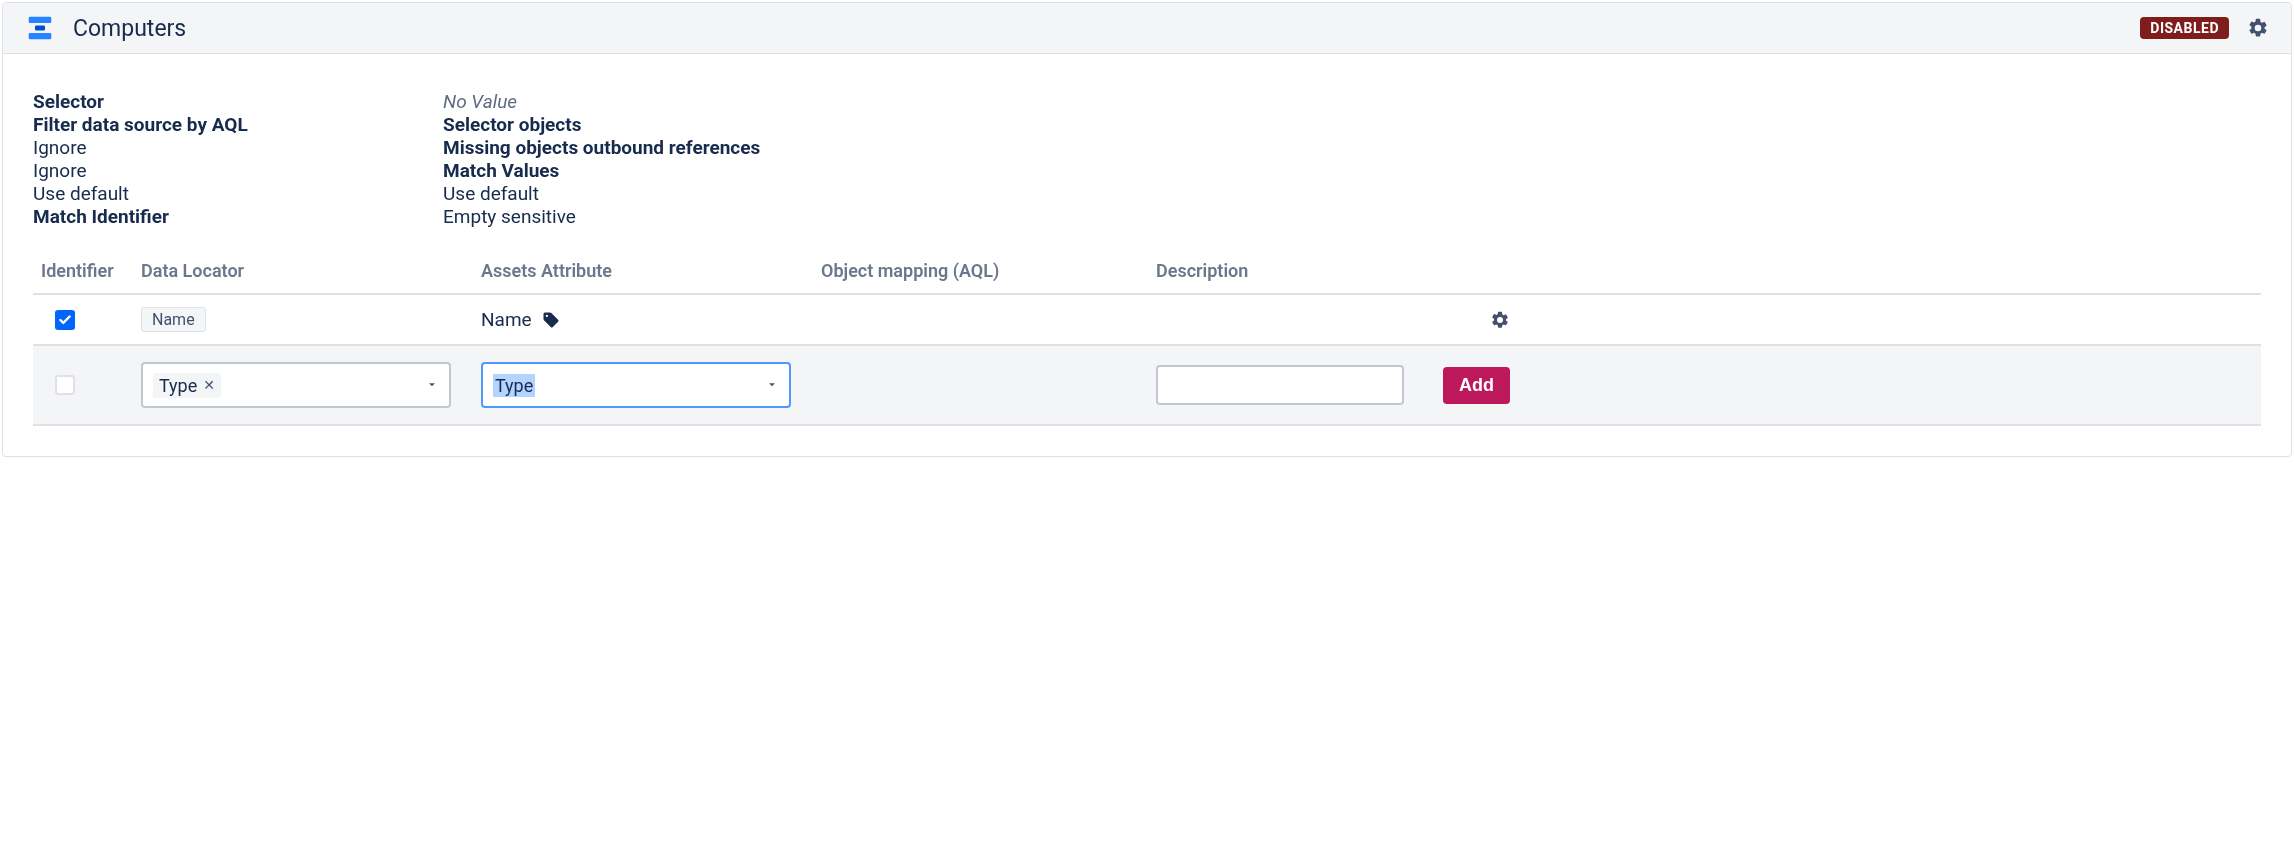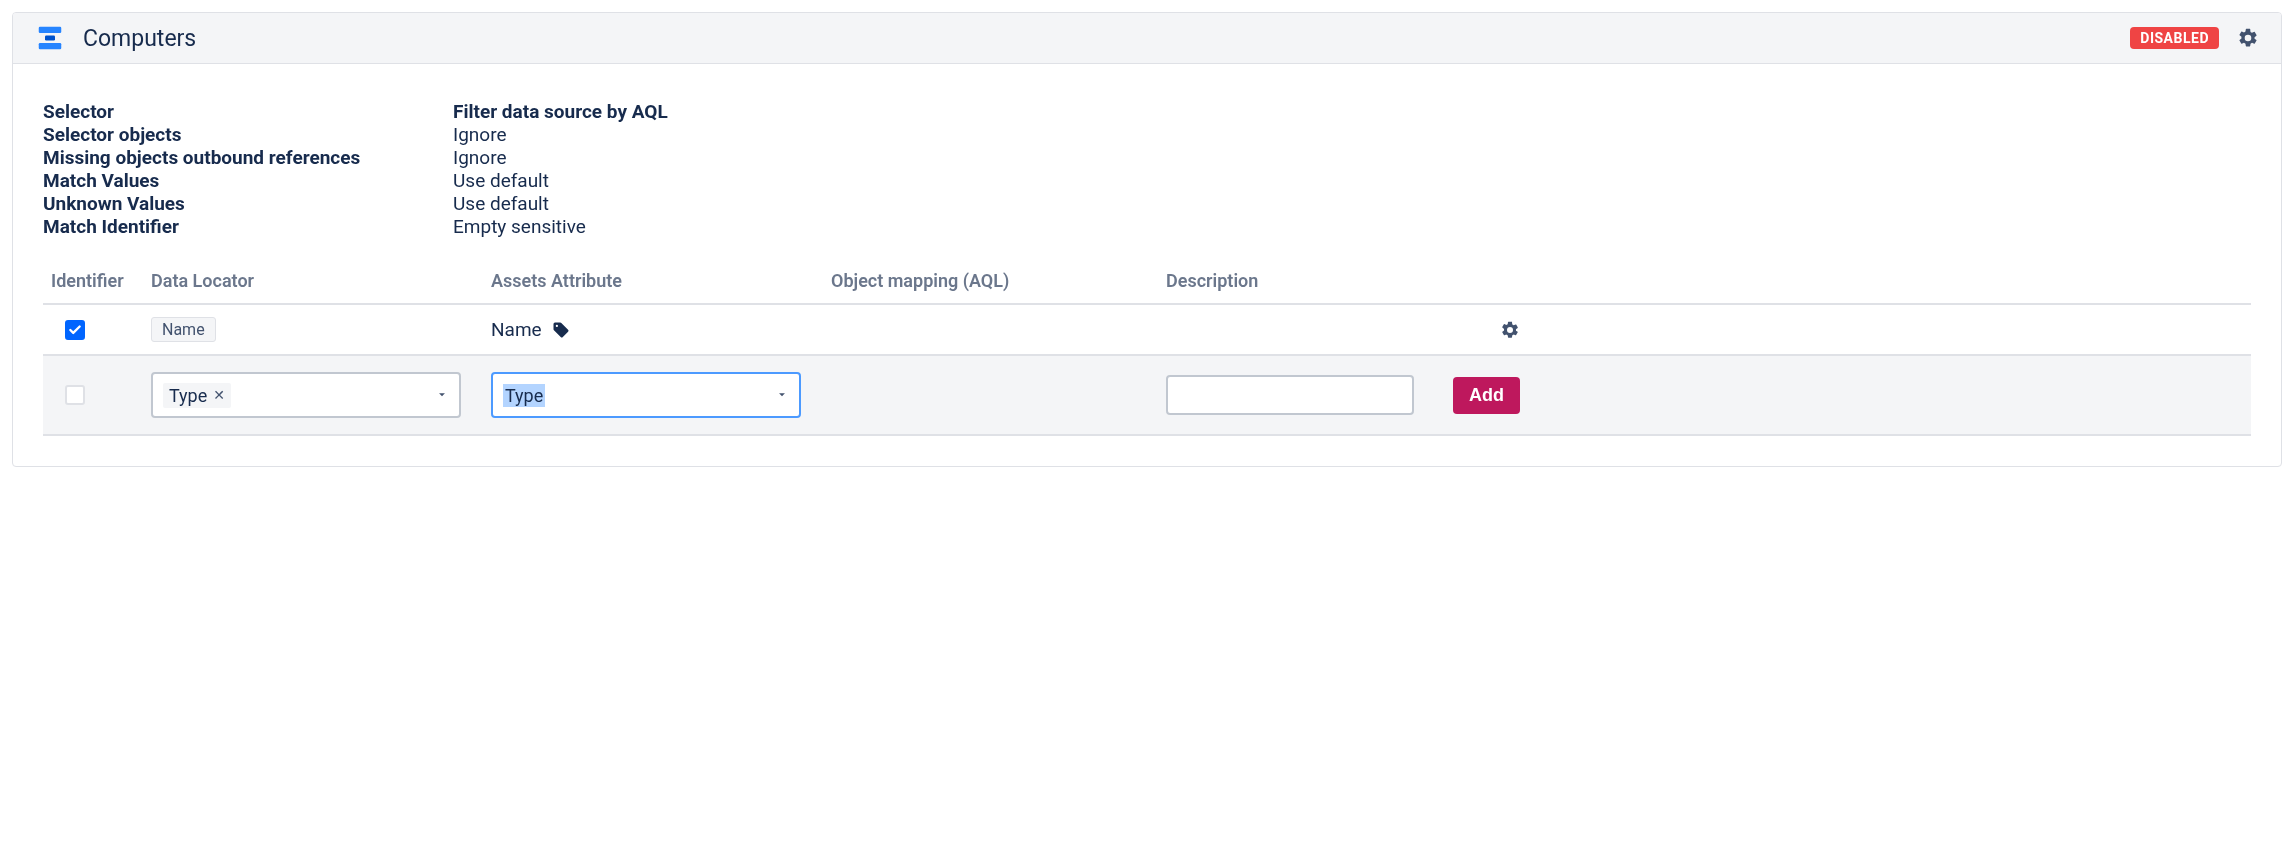--- a/index.html
+++ b/index.html
@@ -5,21 +5,21 @@
   * { box-sizing: border-box; }
   body {
     margin: 0;
     font-family: -apple-system, BlinkMacSystemFont, "Segoe UI", Roboto, "Helvetica Neue", Arial, sans-serif;
     background: #fff;
     color: #172B4D;
   }
   .panel {
     border: 1px solid #DFE1E6;
     border-radius: 4px;
-    margin: 12px;
+    margin: 2px;
     overflow: hidden;
   }
   .header {
     display: flex;
     align-items: center;
     background: #F4F5F7;
     padding: 10px 22px;
     border-bottom: 1px solid #DFE1E6;
   }
   .header-logo {
@@ -27,21 +27,21 @@
     margin-right: 18px;
     display: flex; align-items: center; justify-content: center;
   }
   .header-title {
     font-size: 23px;
     font-weight: 400;
     color: #172B4D;
     flex: 1;
   }
   .badge-disabled {
-    background: #ef4444;
+    background: #7f1d1d;
     color: #fff;
     font-weight: 700;
     font-size: 14px;
     letter-spacing: 0.5px;
     padding: 3px 10px;
     border-radius: 4px;
     margin-right: 18px;
   }
   .gear-btn {
     color: #42526E;
@@ -182,28 +182,28 @@
       <svg width="22" height="22" viewBox="0 0 24 24" fill="currentColor">
           <path d="M19.14,12.94a7.14,7.14,0,0,0,.05-.94,7.14,7.14,0,0,0-.05-.94l2.03-1.58a.5.5,0,0,0,.12-.64l-1.92-3.32a.5.5,0,0,0-.61-.22l-2.39,1a7,7,0,0,0-1.62-.94l-.36-2.54A.5.5,0,0,0,13.9,2H10.1a.5.5,0,0,0-.49.42L9.25,4.96a7,7,0,0,0-1.62.94l-2.39-1a.5.5,0,0,0-.61.22L2.71,8.44a.5.5,0,0,0,.12.64L4.86,10.66a7.14,7.14,0,0,0-.05.94,7.14,7.14,0,0,0,.05.94L2.83,14.12a.5.5,0,0,0-.12.64l1.92,3.32a.5.5,0,0,0,.61.22l2.39-1a7,7,0,0,0,1.62.94l.36,2.54a.5.5,0,0,0,.49.42h3.8a.5.5,0,0,0,.49-.42l.36-2.54a7,7,0,0,0,1.62-.94l2.39,1a.5.5,0,0,0,.61-.22l1.92-3.32a.5.5,0,0,0-.12-.64ZM12,15.6A3.6,3.6,0,1,1,15.6,12,3.6,3.6,0,0,1,12,15.6Z"></path>
         </svg>
     </div>
   </div>
 
   <div class="body-area">
 
     <div class="props-table">
       <div class="props-label">Selector</div>
+      <div class="props-value italic">No Value</div>
       <div class="props-label">Filter data source by AQL</div>
       <div class="props-label">Selector objects</div>
       <div class="props-value">Ignore</div>
       <div class="props-label">Missing objects outbound references</div>
       <div class="props-value">Ignore</div>
       <div class="props-label">Match Values</div>
       <div class="props-value">Use default</div>
-      <div class="props-label">Unknown Values</div>
       <div class="props-value">Use default</div>
       <div class="props-label">Match Identifier</div>
       <div class="props-value">Empty sensitive</div>
     </div>
 
     <div class="table">
       <div class="table-head">
         <div>Identifier</div>
         <div>Data Locator</div>
         <div>Assets Attribute</div>

